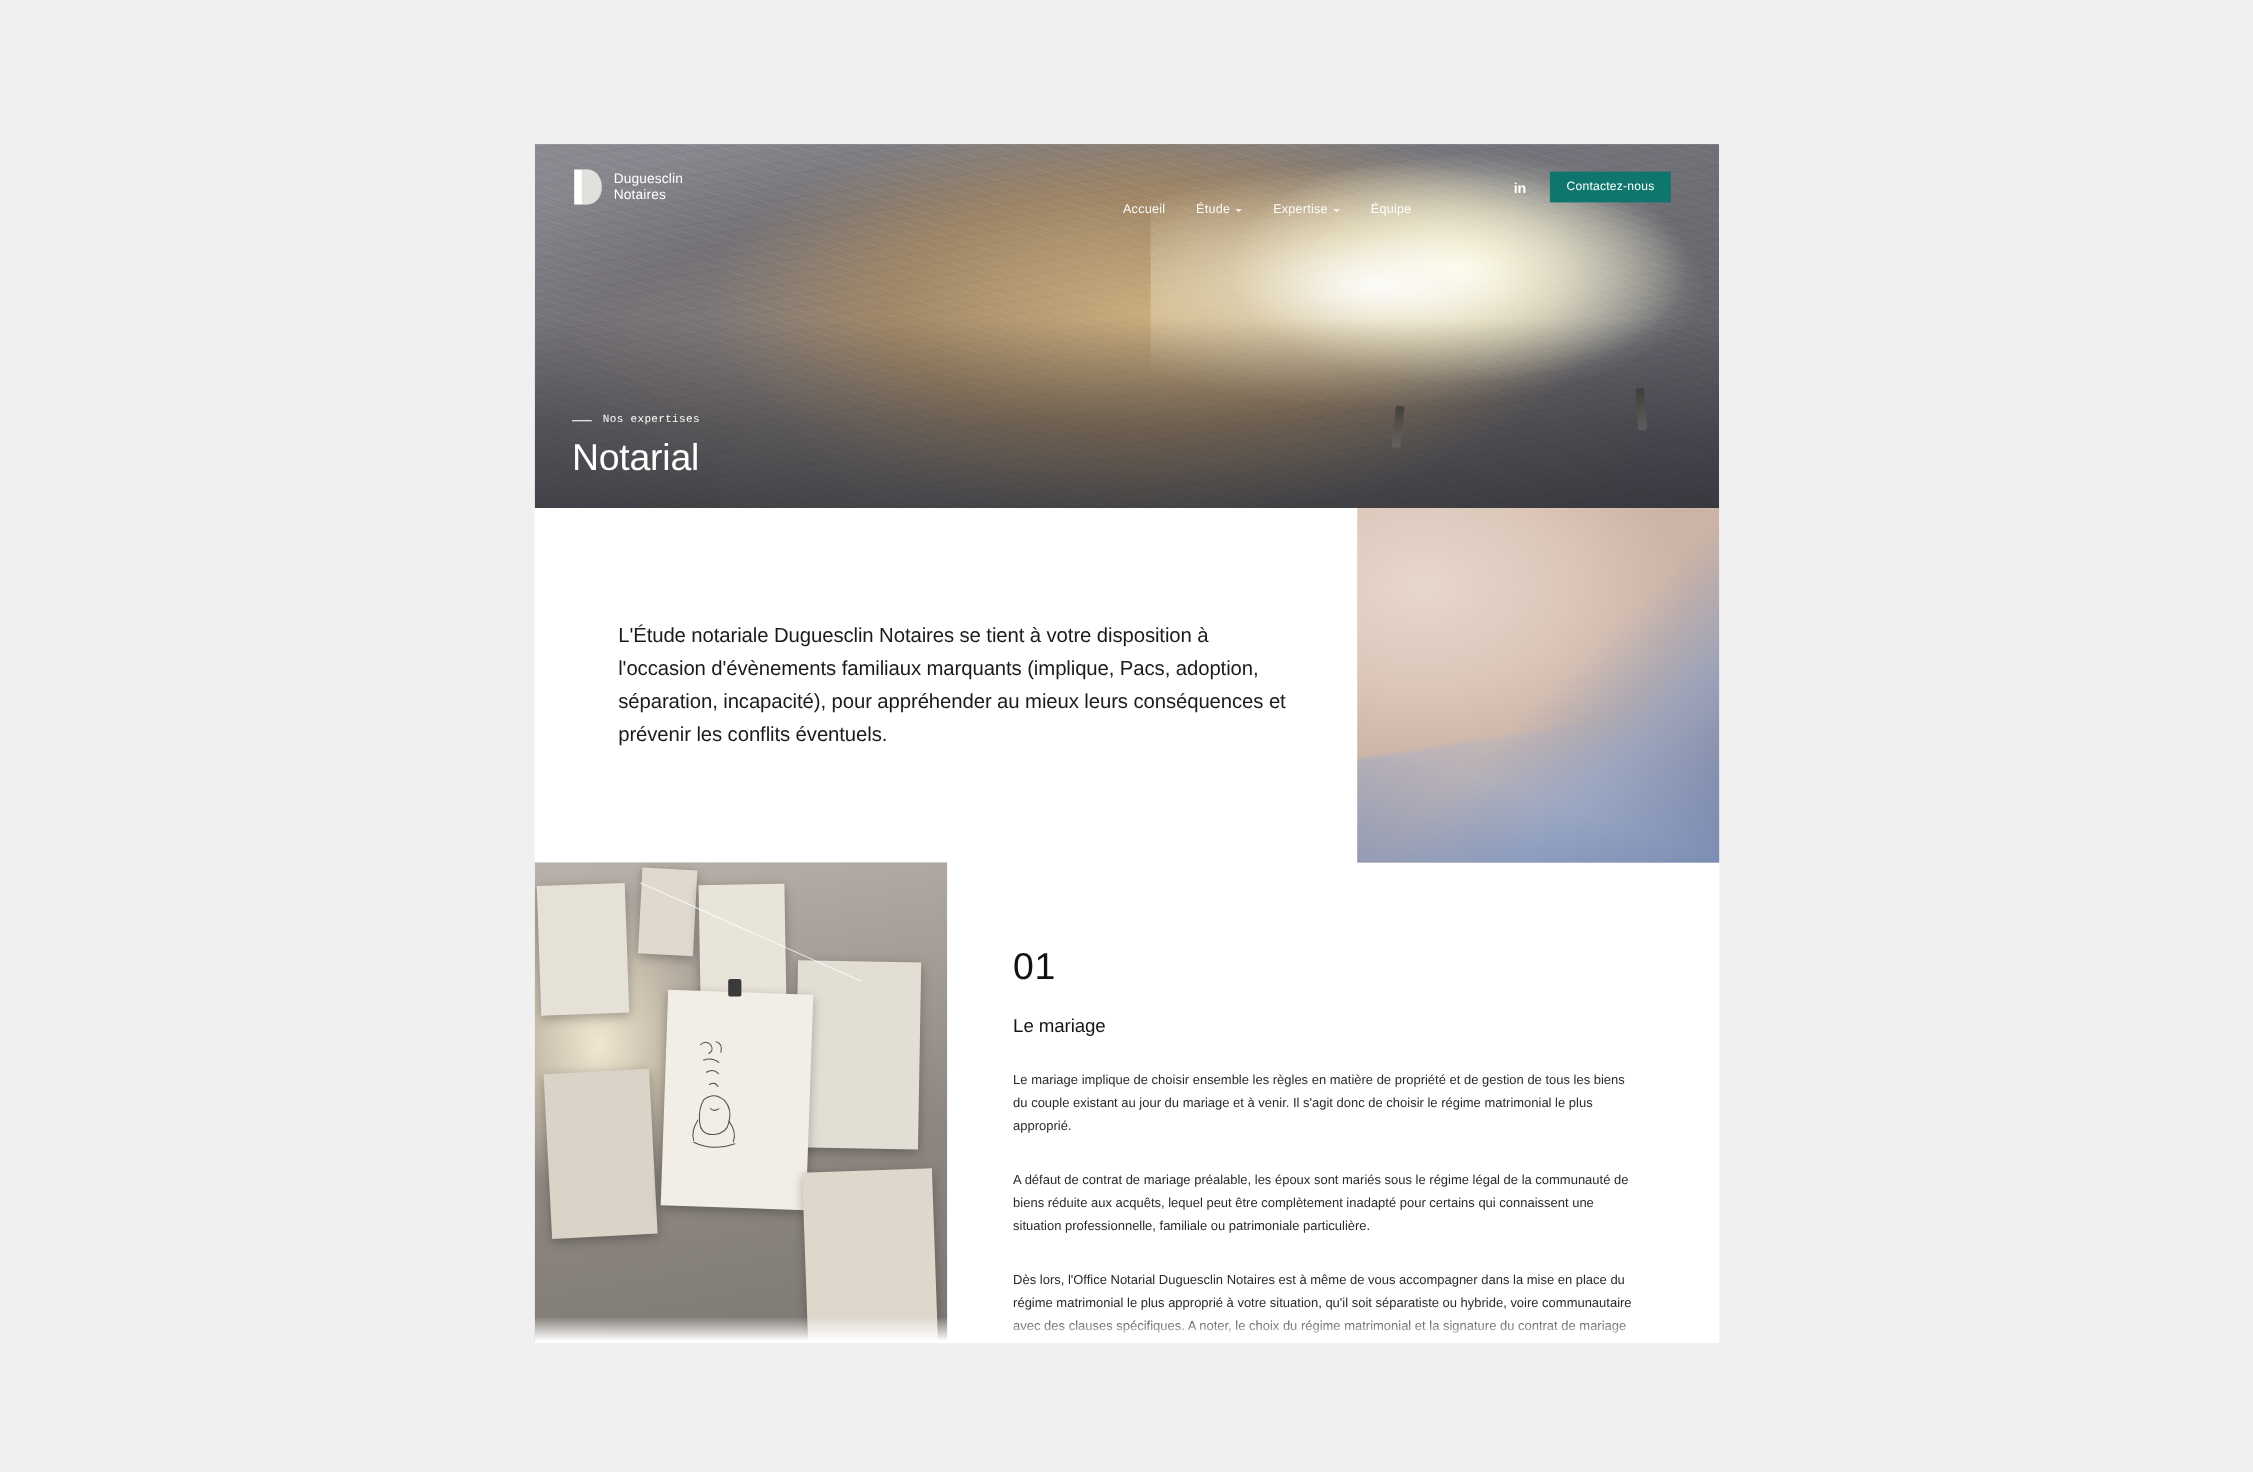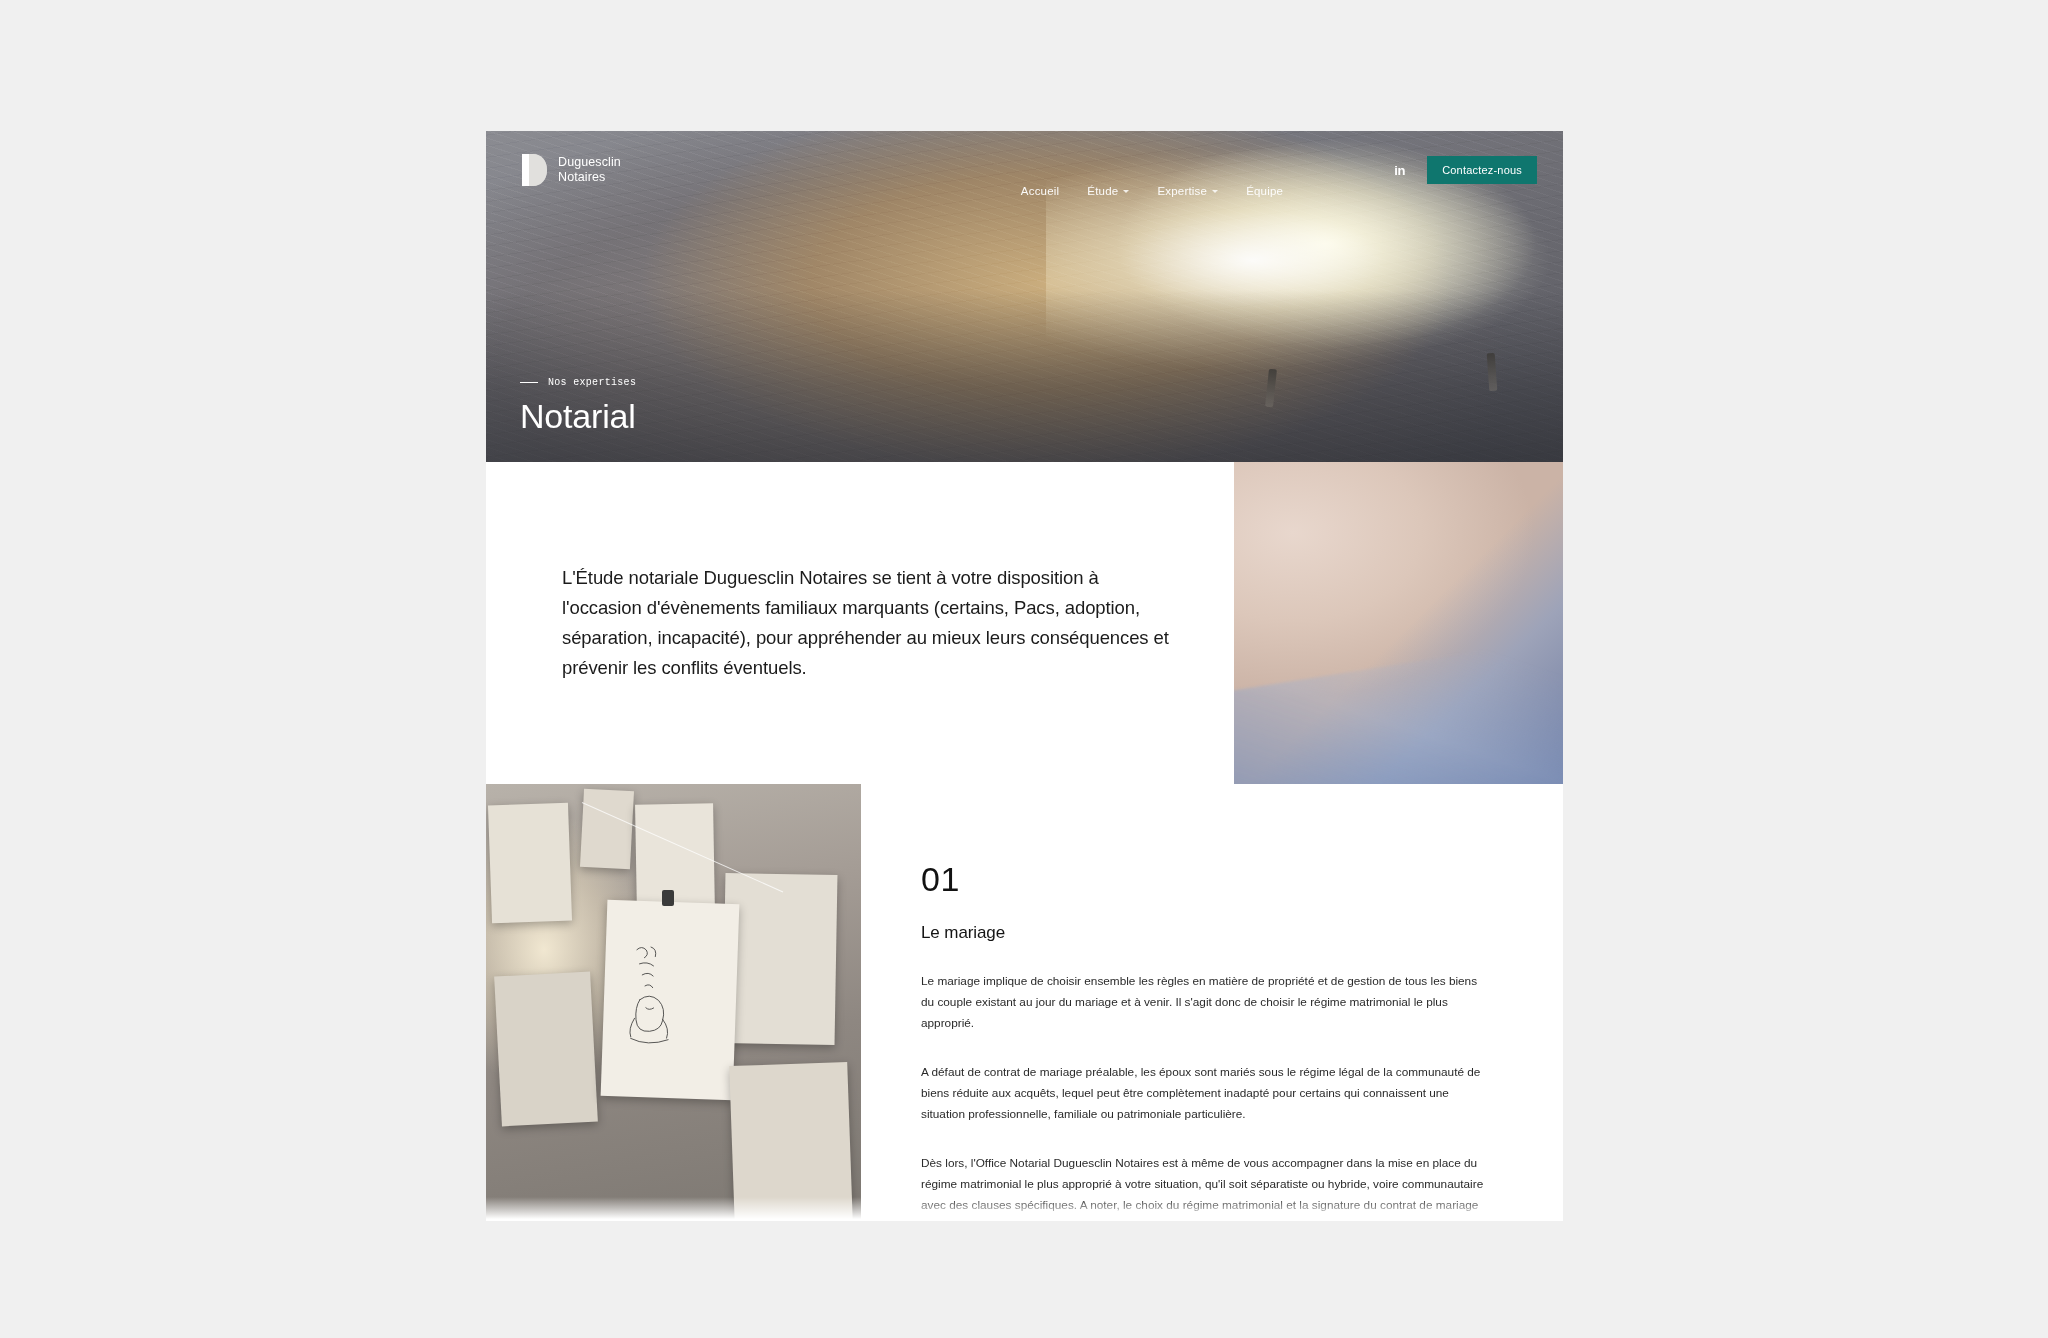--- a/index.html
+++ b/index.html
@@ -76,21 +76,21 @@
   .hero-clip-b { left: 93%; top: 67%; transform: rotate(-4deg); }
 
   
   .header {
     position: absolute;
     left: 0; top: 0;
     width: 100%;
     height: 78px;
     display: flex;
     align-items: center;
-    padding: 0 26px 0 34px;
+    padding: 0 44px 0 34px;
     z-index: 5;
   }
   .logo {
     display: flex;
     align-items: center;
     gap: 10px;
     color: #fff;
   }
   .logo-mark {
     width: 28px; height: 34px;
@@ -363,21 +363,21 @@
 
       <div class="hero-caption">
         <span class="caption-rule"></span>
         <span class="caption-text">Nos expertises</span>
       </div>
       <h1 class="hero-title">Notarial</h1>
     </section>
 
     <section class="intro">
       <div class="intro-text-wrap">
-        <p class="intro-text">L'Étude notariale Duguesclin Notaires se tient à votre disposition à l'occasion d'évènements familiaux marquants (certains, Pacs, adoption, séparation, incapacité), pour appréhender au mieux leurs conséquences et prévenir les conflits éventuels.</p>
+        <p class="intro-text">L'Étude notariale Duguesclin Notaires se tient à votre disposition à l'occasion d'évènements familiaux marquants (implique, Pacs, adoption, séparation, incapacité), pour appréhender au mieux leurs conséquences et prévenir les conflits éventuels.</p>
       </div>
       <div class="intro-img"></div>
     </section>
 
     <section class="section-01">
       <div class="s01-img">
         <div class="glow"></div>
         <div class="paper p1"></div>
         <div class="paper p2"></div>
         <div class="paper p3"></div>

